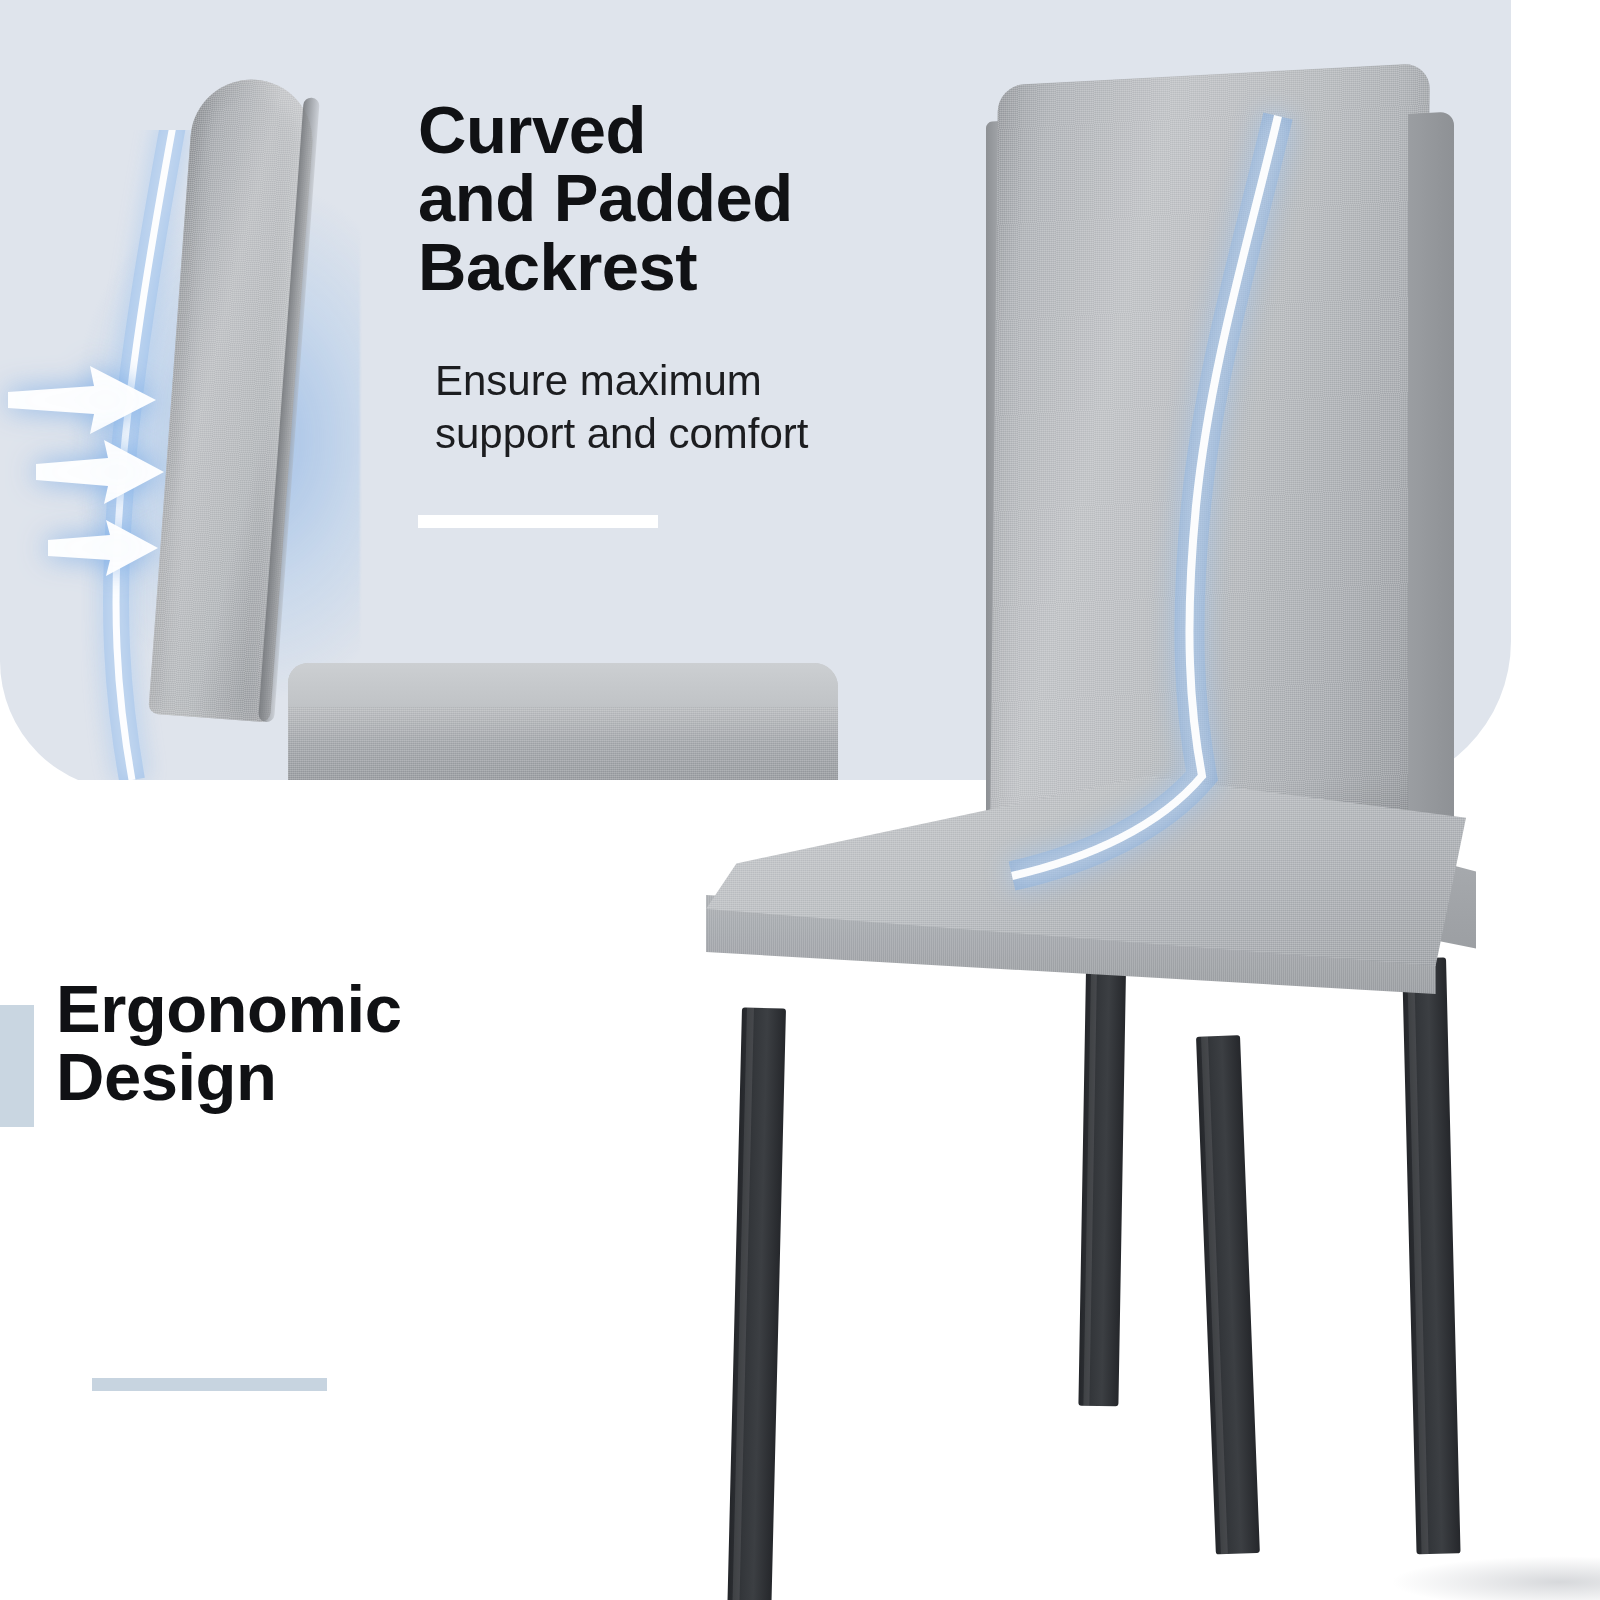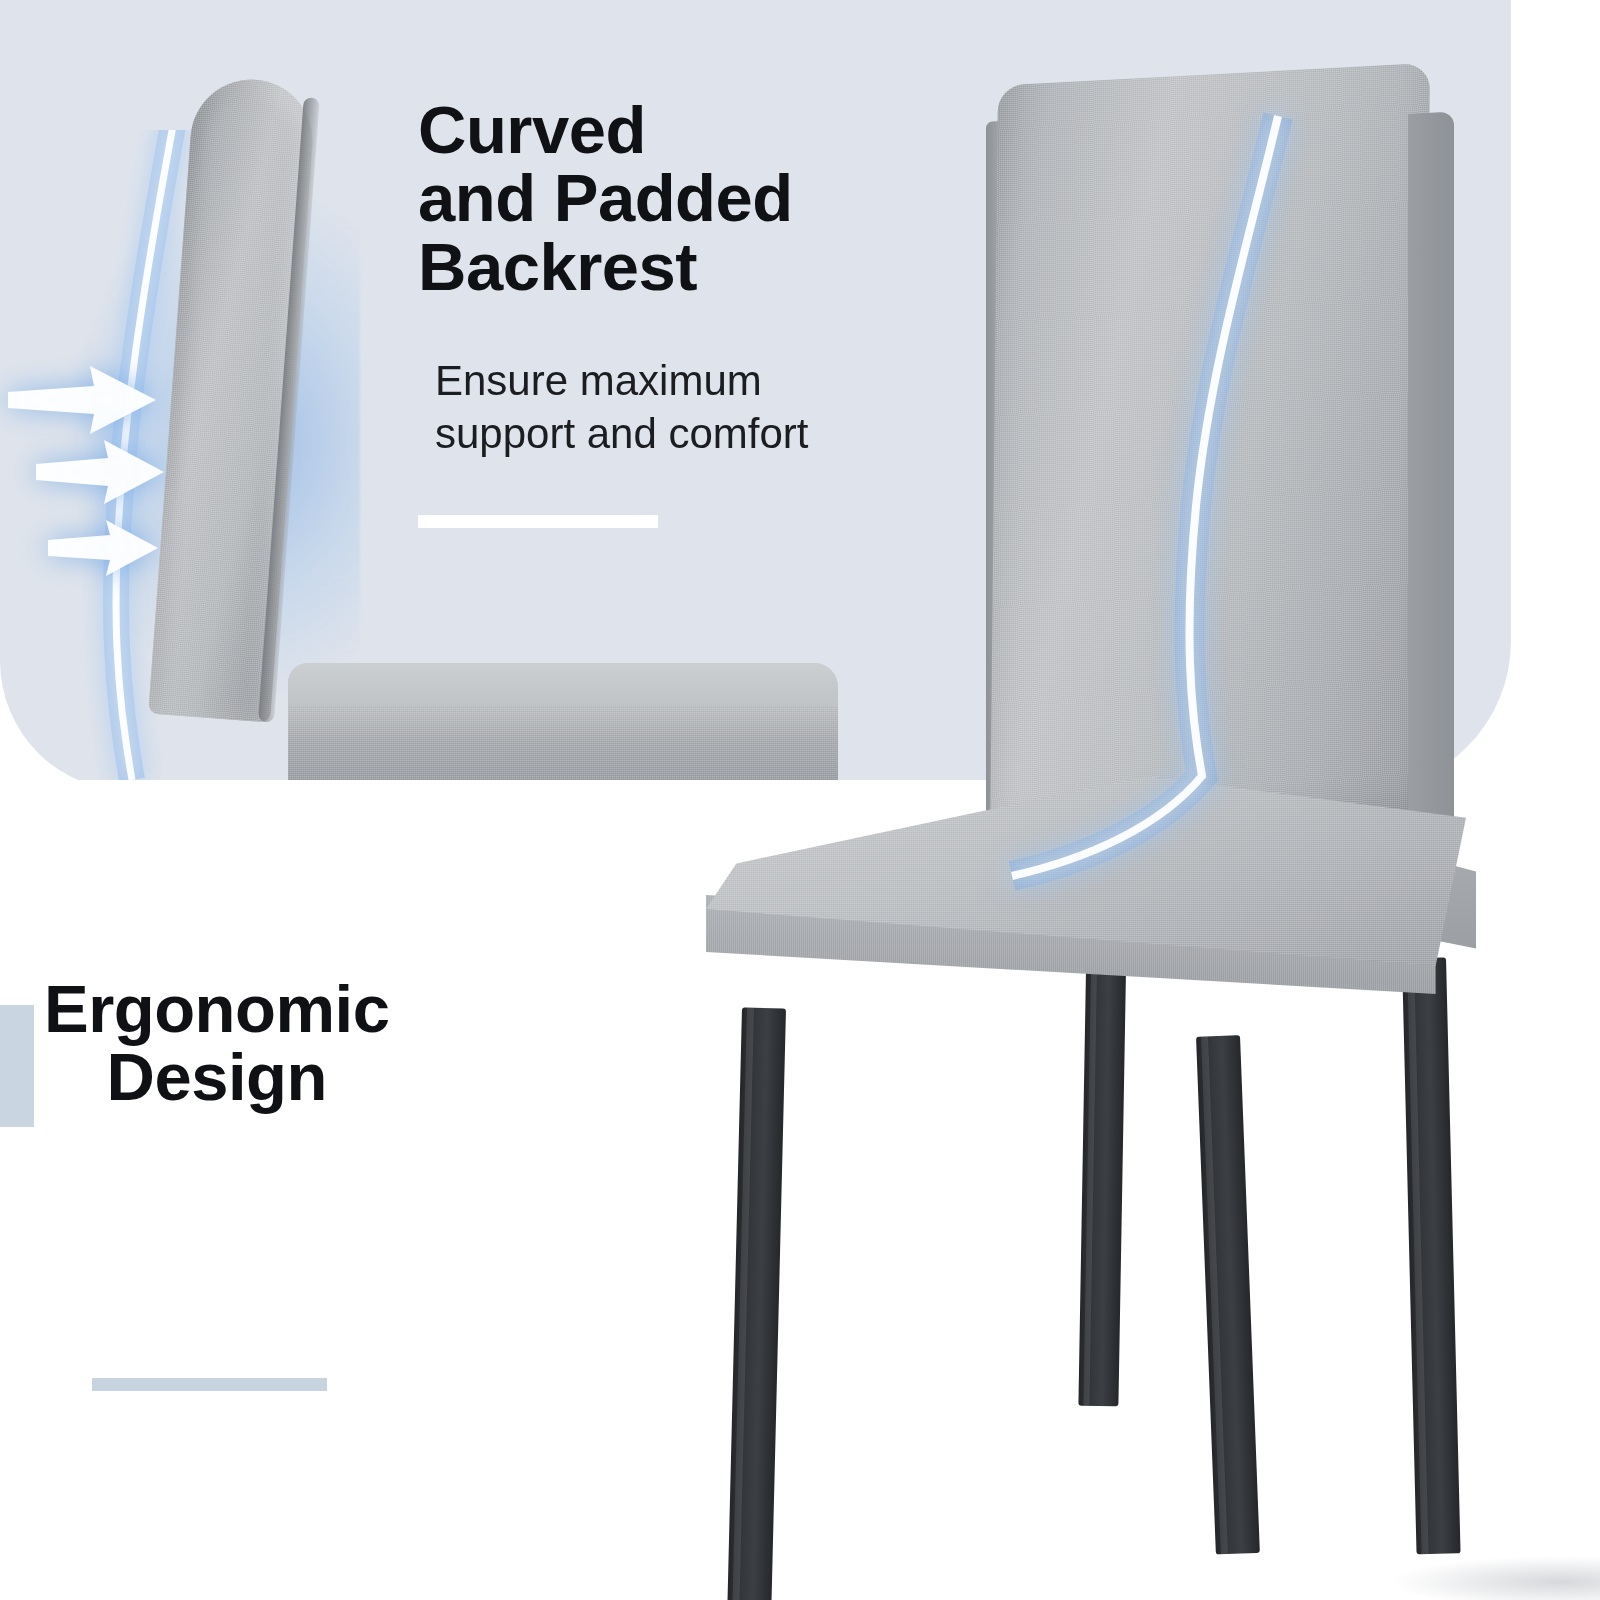--- a/index.html
+++ b/index.html
@@ -37,21 +37,21 @@
     position:absolute;
     color:#1c1d20;
     line-height:1.25;
     white-space:pre-line;
     font-weight:400;
   }
   #h1{left:418px;top:96px;font-size:67px;}
   #s1{left:412px;top:355px;font-size:42px;margin-left:23px;}
   .rule-white{position:absolute;left:418px;top:515px;width:240px;height:13px;background:#ffffff;}
 
-  #h2{left:44px;top:975px;font-size:67px;text-align:center;}
+  #h2{left:56px;top:975px;font-size:67px;}
   #s2{left:92px;top:1152px;font-size:42px;}
   .accent-left{position:absolute;left:0px;top:1005px;width:34px;height:122px;background:#c9d6e1;}
   .rule-blue{position:absolute;left:92px;top:1378px;width:235px;height:13px;background:#c7d4e0;}
 
   
   .inset-wrap{position:absolute;left:0;top:0;width:880px;height:791px;}
 
   
   .glow-field{
     position:absolute;left:-60px;top:120px;width:420px;height:640px;

